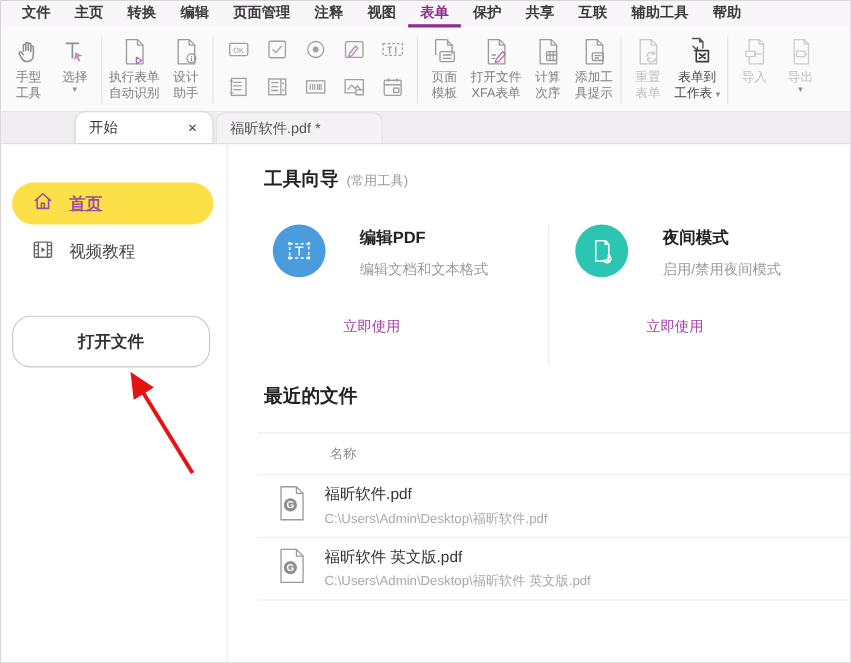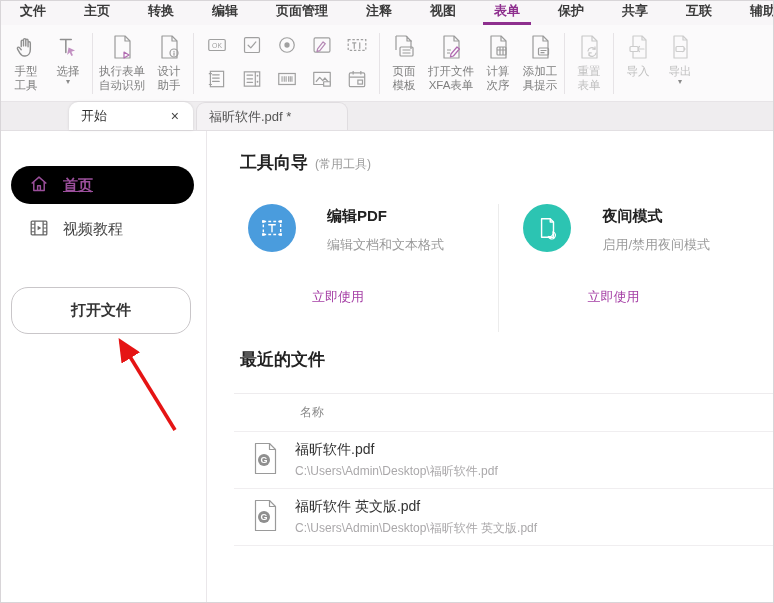--- a/index.html
+++ b/index.html
@@ -4,21 +4,21 @@
 <style>
   * { box-sizing: border-box; margin: 0; padding: 0; }
   html,body { width:774px; height:603px; }
   body {
     font-family: "Liberation Sans", "DejaVu Sans", sans-serif;
     background:#fff; overflow:hidden; position:relative;
     border:1px solid #d8d5d8;
   }
   
   .menubar{ height:24px; background:#f8f6f8; display:flex; align-items:flex-end;
-    padding:0 2px 0 8px; white-space:nowrap;gap:16px; }
+    padding:0 2px 0 8px; white-space:nowrap; }
   .menu-item{ font-size:13px; font-weight:bold; color:#3a3a3a; padding:3px 11px 2px;
     border-bottom:3px solid transparent; cursor:default; }
   .menu-item.active{ color:#8e2f8e; border-bottom-color:#8e2f8e; }
   
   .ribbon{ height:77px; background:#fbfafb; border-bottom:1px solid #e7e4e7;
     display:flex; align-items:stretch; padding:3px 2px 2px 4px; white-space:nowrap; overflow:hidden;}
   .rbtn{ display:flex; flex-direction:column; align-items:center; padding:2px 3px;
     font-size:11.5px; line-height:14px; color:#7e7e7e; text-align:center; min-width:42px; }
   .rbtn .ric{ height:34px; display:flex; align-items:center; justify-content:center; }
   .rbtn.disabled{ color:#bfbfbf; }
@@ -36,21 +36,21 @@
   .tab.active{ background:#fff; color:#333; width:124px; justify-content:space-between;
     box-shadow:0 0 3px rgba(0,0,0,.12); }
   .tab.inactive{ background:#f4f2f4; color:#555; width:152px; margin-left:3px;
     border:1px solid #e0dde0; border-bottom:none; }
   .tab .close{ font-size:14px; color:#444; cursor:pointer; padding:0 2px; }
   
   .content{ display:flex; height:473px; }
   .sidebar{ width:206px; border-right:1px solid #eae7ea; position:relative; padding-top:35px; flex:none;}
   .side-item{ margin:0 12px 6px 10px; height:38px; border-radius:19px; display:flex;
     align-items:center; gap:13px; padding:0 17px; font-size:15px; color:#444; cursor:pointer;}
-  .side-item.active{ background:#000000; color:#9b4f9b; font-weight:bold;text-decoration:underline; }
+  .side-item.active{ background:#fde047; color:#9b4f9b; font-weight:bold;text-decoration:underline; }
   .open-btn{ position:absolute; left:10px; right:15px; top:156px; height:47px;
     border:1px solid #c9c6c9; border-radius:17px; background:#fff; font-size:15px;
     font-weight:bold; color:#333; display:flex; align-items:center; justify-content:center;
     cursor:pointer; font-family:inherit; }
   .main{ flex:1; padding:20px 0 0 33px; overflow:hidden; }
   .wizard-head{ display:flex; align-items:baseline; gap:7px; }
   .wizard-title{ font-size:17px; font-weight:bold; color:#222; }
   .wizard-sub{ font-size:12px; color:#9a9a9a; }
   .cards{ display:flex; margin-top:30px; padding-left:8px; height:122px; }
   .card{ width:252px; }
@@ -276,20 +276,32 @@
         <path d="M7 3h10l5 5v17H7z"></path>
           <path d="M17 3v5h5"></path>
         <path d="M13 18a4 4 0 0 1 7-2m1 4a4 4 0 0 1-7 2" stroke-linecap="round"></path>
         <path d="M20 13.5v2.7h-2.7M14 22.5v-2.7h2.7"></path>
       </svg>
     </span>
     <span>重置</span>
     <span>表单</span>
   </div>
 
+  <div class="rbtn dark">
+    <span class="ric">
+      <svg width="30" height="30" viewBox="0 0 30 30" fill="none" stroke="#555" stroke-width="1.3" stroke-linejoin="round">
+        <path d="M10 3h7l3 3v6M17 3v3h3"></path>
+        <path d="M11 10l4 4M15 14h-3M15 14v-3" stroke-linecap="round"></path>
+        <rect x="14" y="14" width="11" height="10" fill="#fff" stroke="#3c3c3c" stroke-width="1.5"></rect>
+        <path d="M17 17l5 4M22 17l-5 4" stroke="#3c3c3c" stroke-width="1.7" stroke-linecap="round"></path>
+      </svg>
+    </span>
+    <span>表单到</span>
+    <span><span>工作表</span> <span class="caret">▾</span></span>
+  </div>
 
   <div class="rsep"></div>
 
   <div class="rbtn disabled">
     <span class="ric">
       <svg width="28" height="28" viewBox="0 0 28 28" fill="none" stroke="#cccccc" stroke-width="1.2" stroke-linejoin="round">
         <path d="M9 3h9l4 4v18H9z"></path>
           <path d="M18 3v4h4"></path>
         <path d="M13 16h7M13 16l2.5-2.5M13 16l2.5 2.5" stroke-linecap="round"></path>
         <rect x="6" y="13.5" width="8" height="5" rx="1" fill="#fbfafb"></rect>

